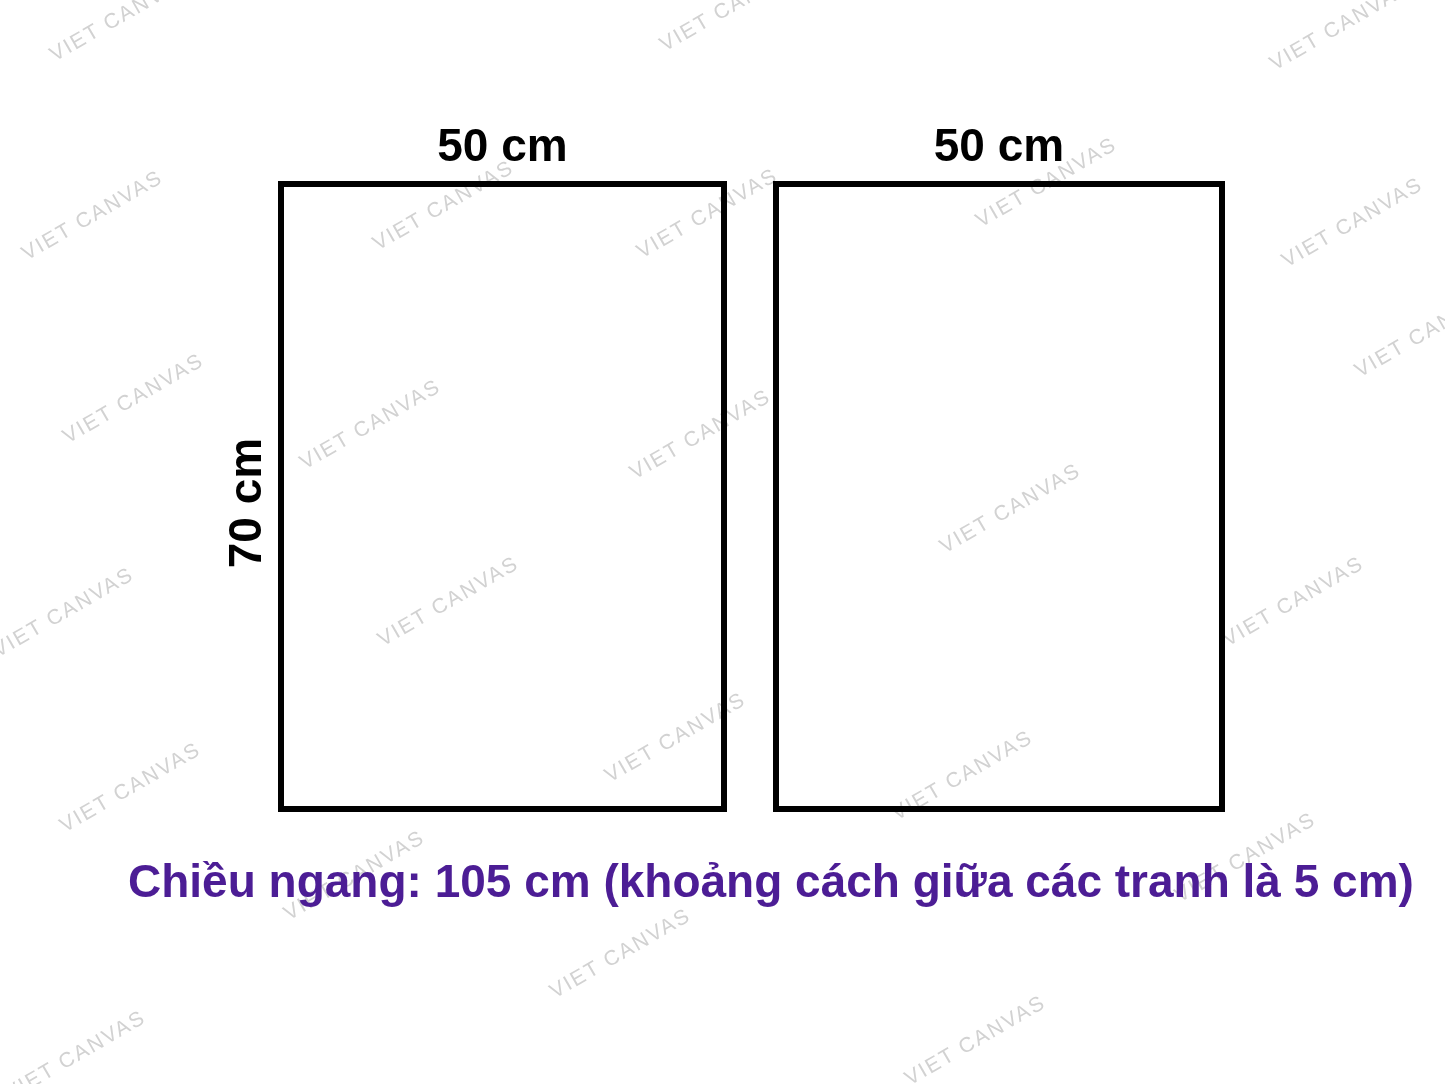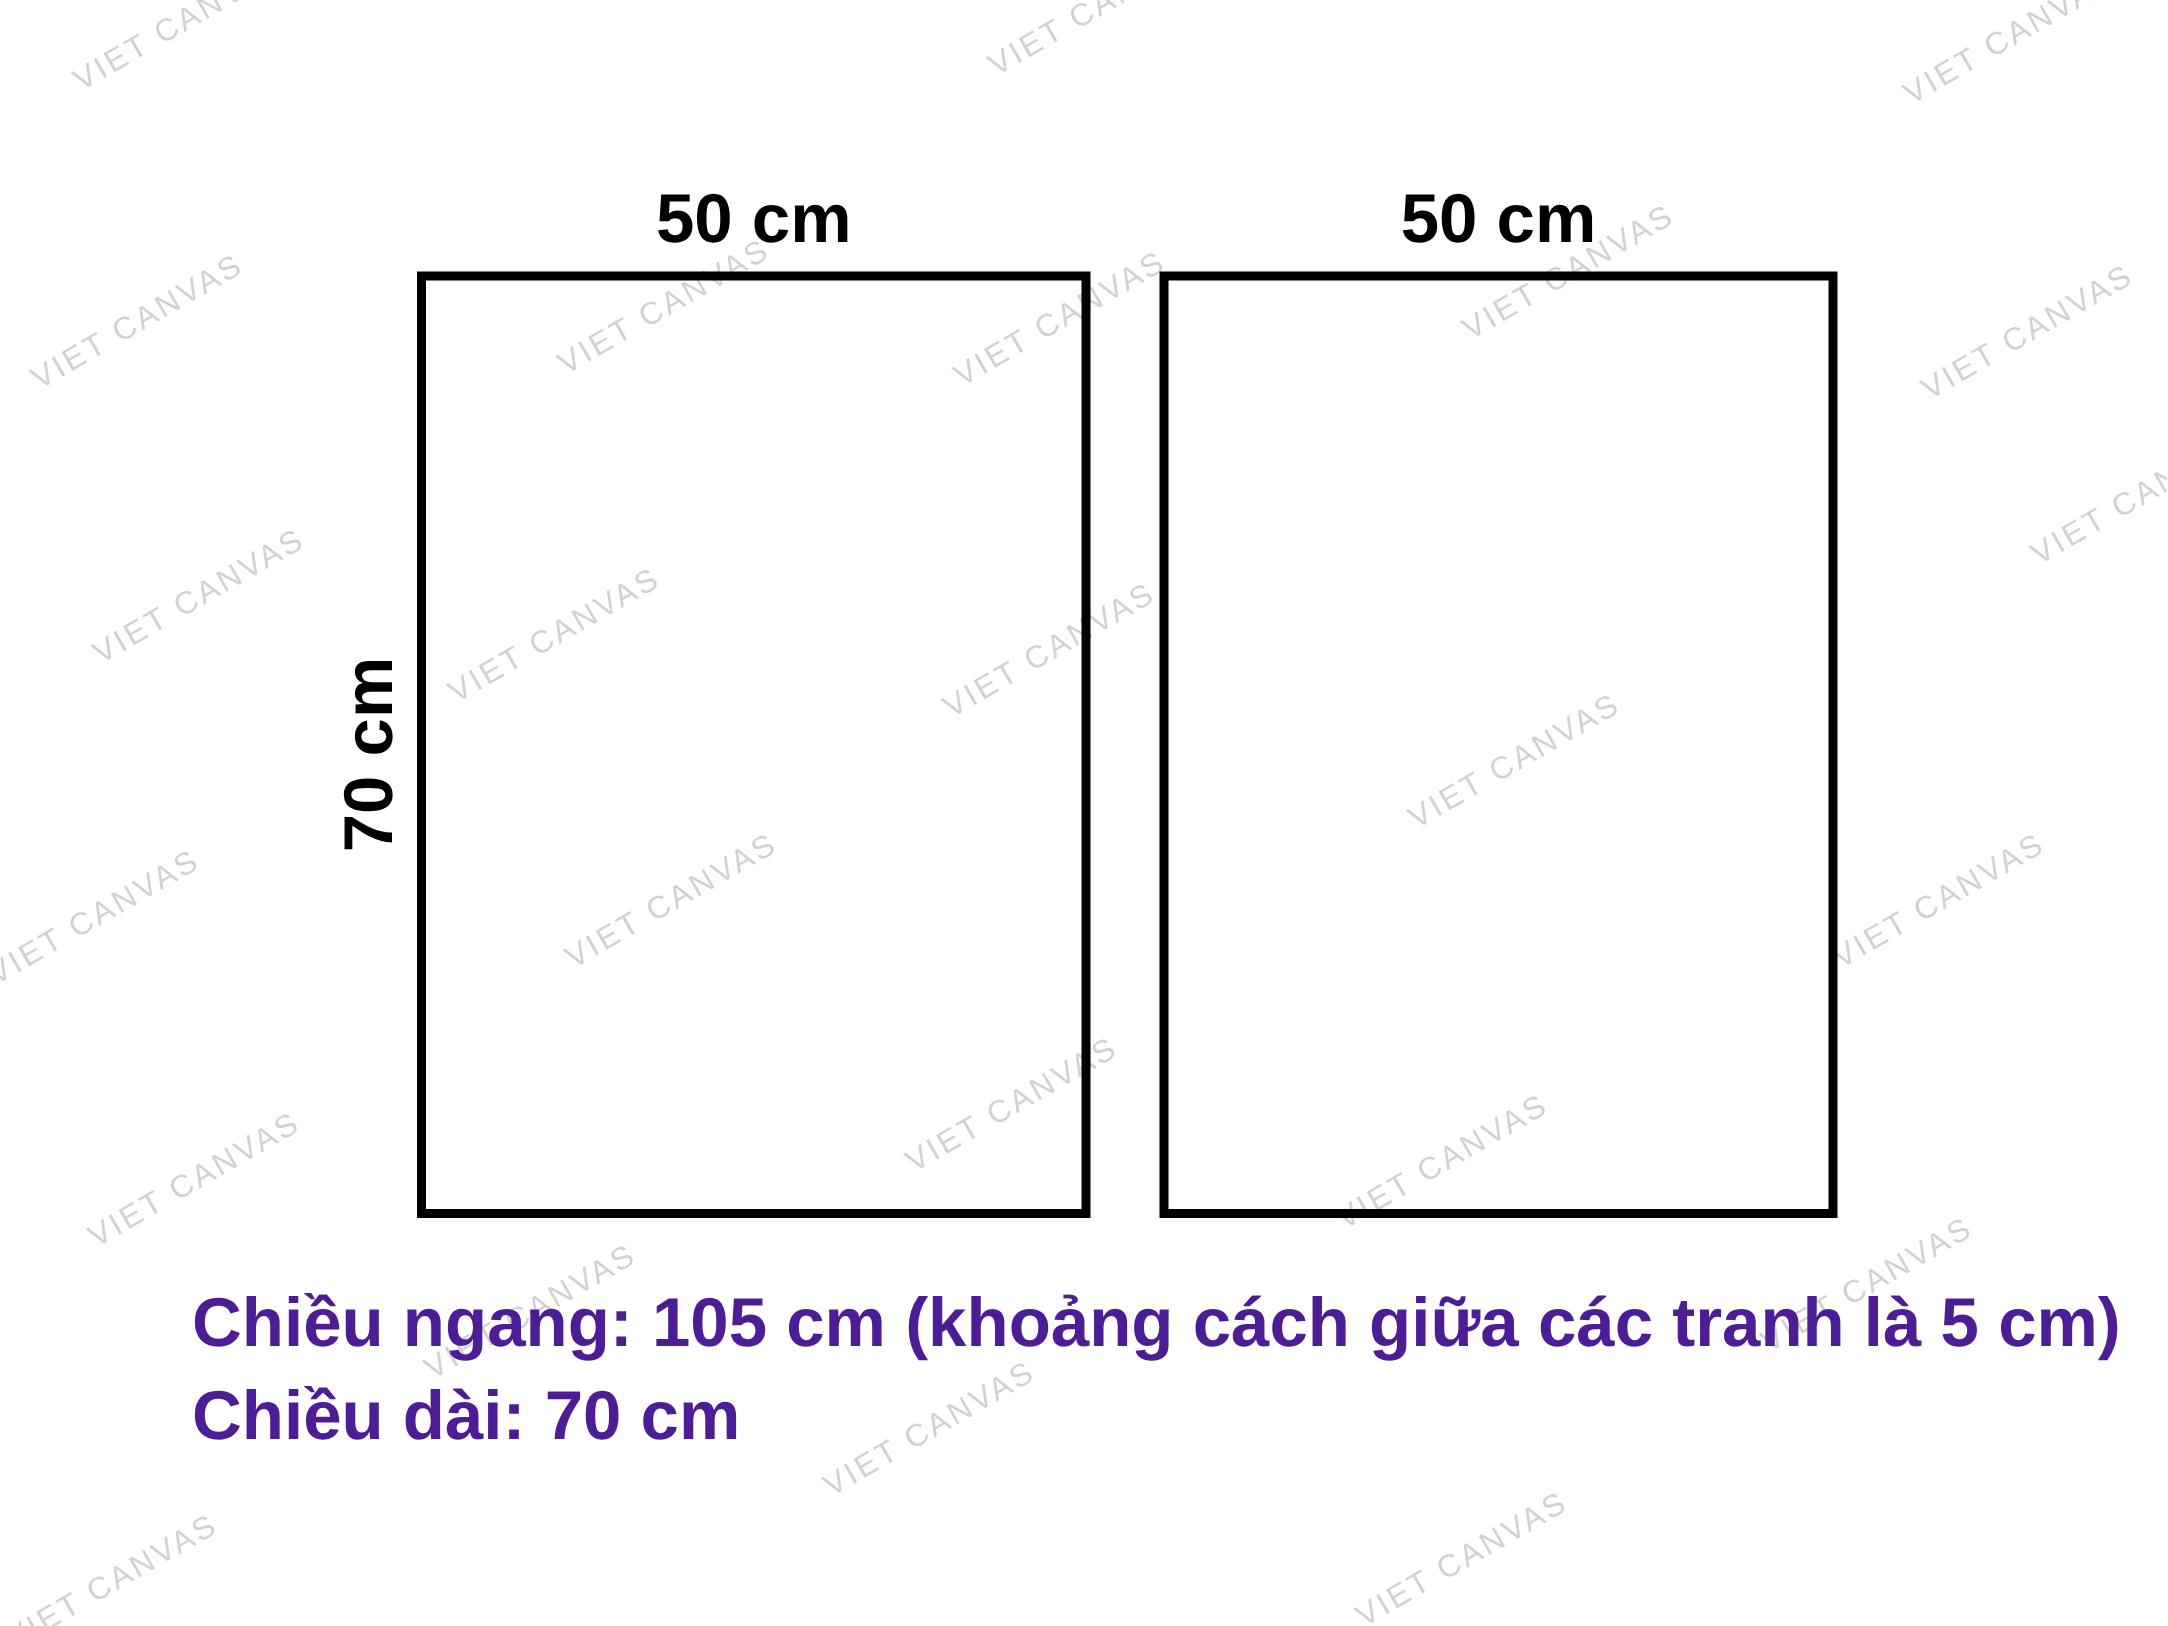--- a/index.html
+++ b/index.html
@@ -108,16 +108,15 @@
   <div id="frame-right" class="frame-rect"></div>
 
   <div id="label-top-left" class="dim-label">50 cm</div>
 
   <div id="label-top-right" class="dim-label">50 cm</div>
 
   <div id="label-side-left" class="dim-label">70 cm</div>
 
   <div class="caption">
     <div>Chiều ngang: 105 cm (khoảng cách giữa các tranh là 5 cm)</div>
-    <div>Chiều dài: 70 cm</div>
   </div>
 
 </div>
 
 </body></html>

